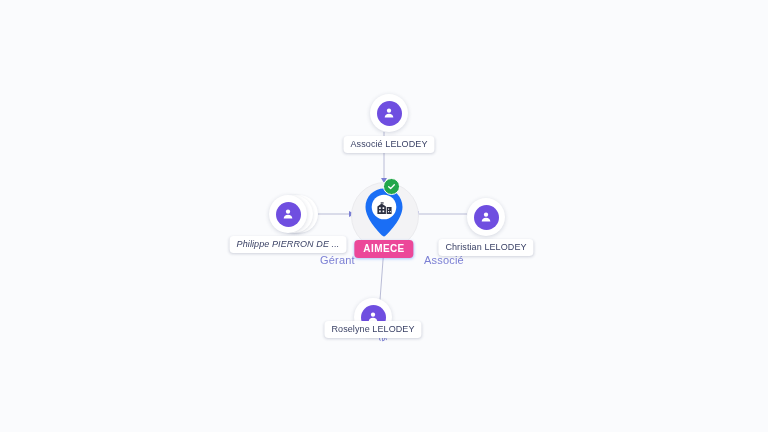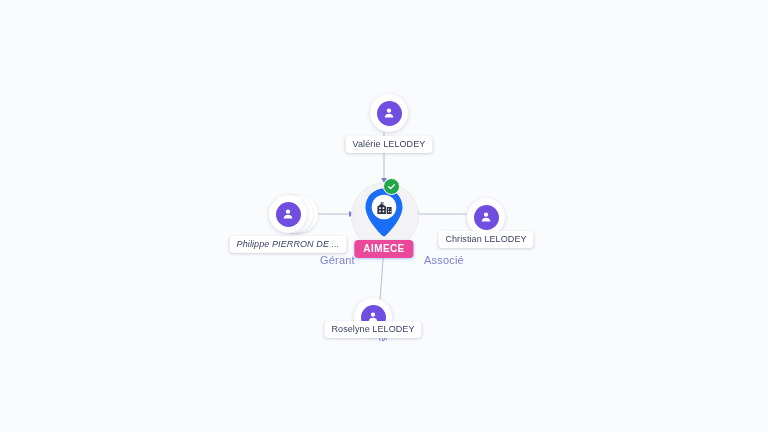--- a/index.html
+++ b/index.html
@@ -202,21 +202,21 @@
     <div class="avatar-wrap">
       <div class="avatar-disc">
         <div class="avatar-inner">
           <svg width="14" height="14" viewBox="0 0 24 24" fill="#ffffff">
             <circle cx="12" cy="8" r="3.7"></circle>
             <path d="M4.6 19.5c0-4.1 3.3-6.4 7.4-6.4s7.4 2.3 7.4 6.4z"></path>
           </svg>
         </div>
       </div>
     </div>
-    <div class="node-chip" style="left:0; top:23px;">Valérie LELODEY</div>
+    <div class="node-chip" style="left:0; top:23px;">Associé LELODEY</div>
   </div>
 
   <div class="node" style="left:288px; top:214px;">
     <div class="avatar-wrap">
       <div class="stack-card s1"></div>
       <div class="stack-card s2"></div>
       <div class="avatar-disc">
         <div class="avatar-inner">
           <svg width="14" height="14" viewBox="0 0 24 24" fill="#ffffff">
             <circle cx="12" cy="8" r="3.7"></circle>
@@ -232,21 +232,21 @@
     <div class="avatar-wrap">
       <div class="avatar-disc">
         <div class="avatar-inner">
           <svg width="14" height="14" viewBox="0 0 24 24" fill="#ffffff">
             <circle cx="12" cy="8" r="3.7"></circle>
             <path d="M4.6 19.5c0-4.1 3.3-6.4 7.4-6.4s7.4 2.3 7.4 6.4z"></path>
           </svg>
         </div>
       </div>
     </div>
-    <div class="node-chip" style="left:0; top:14px;text-align:center;">Christian LELODEY</div>
+    <div class="node-chip" style="left:0; top:22px;text-align:center;">Christian LELODEY</div>
   </div>
 
   <div class="node" style="left:373px; top:317px;">
     <div class="avatar-wrap">
       <div class="avatar-disc">
         <div class="avatar-inner">
           <svg width="14" height="14" viewBox="0 0 24 24" fill="#ffffff">
             <circle cx="12" cy="8" r="3.7"></circle>
             <path d="M4.6 19.5c0-4.1 3.3-6.4 7.4-6.4s7.4 2.3 7.4 6.4z"></path>
           </svg>

